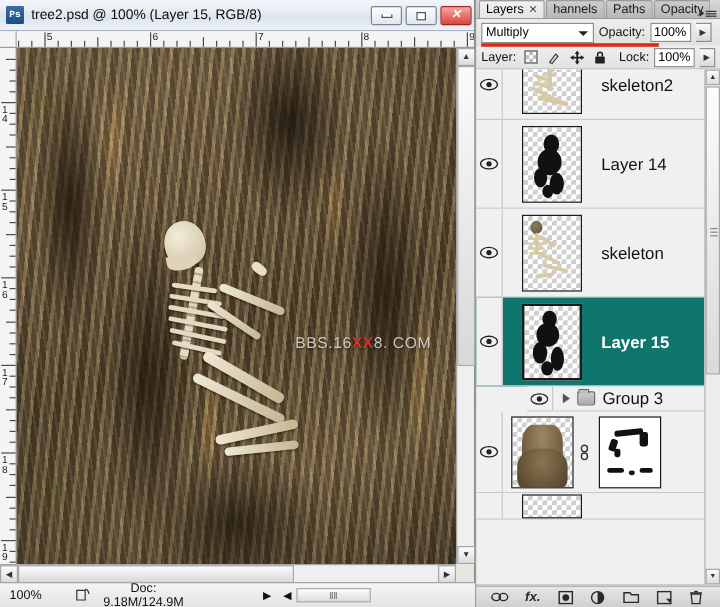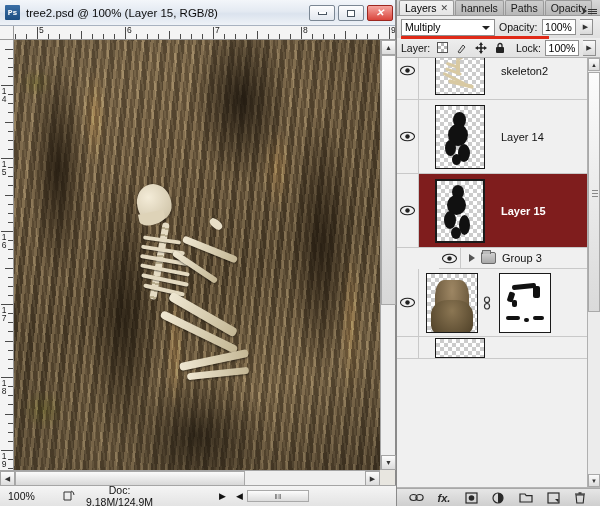--- a/index.html
+++ b/index.html
@@ -269,37 +269,37 @@
   .layer-list {
     flex:1; overflow:hidden; position:relative;
     background:#f0f0f0; border-bottom:1px solid #b5b5b5;
   }
   .layer-scroll { position:absolute; left:0; top:0; right:13px; bottom:0; }
   .layer-row {
     display:flex; align-items:center; height:74px;
     border-bottom:1px solid #c9c9c9; background:#f0f0f0;
     position:relative;
   }
-  .layer-row.selected { background:#7f1d1d; }
+  .layer-row.selected { background:#0f766e; }
   .layer-row.group { height:21px;margin-left:42px; }
   .eye-cell {
     width:22px; height:100%; display:flex; align-items:center; justify-content:center;
     border-right:1px solid #c9c9c9; flex:none;
   }
   .eye { width:15px; height:11px; }
   .thumb-cell { width:76px; display:flex; align-items:center; justify-content:center; flex:none; padding-left:6px;}
   .thumb {
     width:50px; height:64px; border:1px solid #1a1a1a; background:#fff;
     background-image: linear-gradient(45deg,#cccccc 25%,transparent 25%,transparent 75%,#cccccc 75%),
                       linear-gradient(45deg,#cccccc 25%,#ffffff 25%,#ffffff 75%,#cccccc 75%);
     background-size:8px 8px; background-position:0 0,4px 4px;
     position:relative; overflow:hidden; flex:none;
   }
   .layer-name {
-    font-size:11px; color:#111; padding-left:6px; white-space:nowrap;
+    font-size:14px; color:#111; padding-left:6px; white-space:nowrap;
     font-family:"Liberation Sans",sans-serif;
   }
   .layer-row.selected .layer-name { color:#fff; font-weight:bold; }
   .grp-tri {
     width:0;height:0;border-left:6px solid #555;border-top:4px solid transparent;border-bottom:4px solid transparent;
     margin-left:8px; flex:none;
   }
   .folder {
     width:15px; height:12px; margin-left:6px; flex:none;
     background: linear-gradient(to bottom,#d0d0d0,#a8a8a8);
@@ -510,20 +510,23 @@
         <div class="leg" style="left:56px; top:150px; width:76px; height:9px; transform:rotate(30deg);"></div>
         <div class="leg" style="left:48px; top:168px; width:84px; height:8px; transform:rotate(26deg);"></div>
         <div class="leg" style="left:70px; top:196px; width:70px; height:8px; transform:rotate(-12deg);"></div>
         <div class="leg" style="left:78px; top:210px; width:62px; height:7px; transform:rotate(-6deg);"></div>
         <div class="bone" style="left:100px; top:60px; width:14px; height:8px; transform:rotate(40deg);"></div>
       </div>
 
       <div class="vign"></div>
 
       <div class="wm-cn">
+        <div class="l2">
+          <span>BBS.16</span><span class="xx">XX</span><span>8. COM</span>
+        </div>
       </div>
 
     </div>
 
     <div class="doc-vscroll">
       <div class="sc-arrow" style="left:0;top:0;width:15px;height:15px;">▲</div>
       <div class="sc-thumb" style="left:0;top:15px;width:15px;height:250px;"></div>
       <div class="sc-arrow" style="left:0;bottom:0;width:15px;height:15px;">▼</div>
     </div>
 
@@ -655,20 +658,47 @@
               <i class="blob" style="left:17px;top:6px;width:13px;height:16px;"></i>
               <i class="blob" style="left:12px;top:18px;width:20px;height:22px;"></i>
               <i class="blob" style="left:9px;top:34px;width:11px;height:16px;"></i>
               <i class="blob" style="left:22px;top:38px;width:12px;height:18px;"></i>
               <i class="blob" style="left:16px;top:48px;width:9px;height:11px;"></i>
             </div>
           </div>
           <span class="layer-name">Layer 14</span>
         </div>
 
+        <div class="layer-row">
+          <div class="eye-cell">
+            <span class="eye">
+              <svg width="15" height="11" viewBox="0 0 15 11">
+                  <ellipse cx="7.5" cy="5.5" rx="7" ry="4.3" fill="none" stroke="#222" stroke-width="1.1"></ellipse>
+                  <circle cx="7.5" cy="5.5" r="2.2" fill="#222"></circle>
+                </svg>
+            </span>
+          </div>
+          <div class="thumb-cell">
+            <div class="thumb">
+              <div class="art-skel">
+                <i class="mini-skull" style="left:6px;top:4px;width:10px;height:11px;background:radial-gradient(circle at 40% 35%,#8d7a56,#5f5238);"></i>
+                <i class="mini-bone" style="left:10px;top:14px;width:3px;height:18px;"></i>
+                <i class="mini-bone" style="left:5px;top:18px;width:12px;height:2px;"></i>
+                <i class="mini-bone" style="left:4px;top:22px;width:14px;height:2px;"></i>
+                <i class="mini-bone" style="left:4px;top:26px;width:14px;height:2px;"></i>
+                <i class="mini-bone" style="left:5px;top:30px;width:12px;height:2px;"></i>
+                <i class="mini-bone" style="left:14px;top:20px;width:14px;height:3px;transform:rotate(34deg);"></i>
+                <i class="mini-bone" style="left:12px;top:34px;width:20px;height:3px;transform:rotate(26deg);"></i>
+                <i class="mini-bone" style="left:16px;top:42px;width:22px;height:3px;transform:rotate(14deg);"></i>
+                <i class="mini-bone" style="left:10px;top:48px;width:16px;height:3px;transform:rotate(-8deg);"></i>
+              </div>
+            </div>
+          </div>
+          <span class="layer-name">skeleton</span>
+        </div>
 
         <div class="layer-row selected">
           <div class="eye-cell" style="background:#f0f0f0;">
             <span class="eye">
               <svg width="15" height="11" viewBox="0 0 15 11">
                   <ellipse cx="7.5" cy="5.5" rx="7" ry="4.3" fill="none" stroke="#222" stroke-width="1.1"></ellipse>
                   <circle cx="7.5" cy="5.5" r="2.2" fill="#222"></circle>
                 </svg>
             </span>
           </div>

